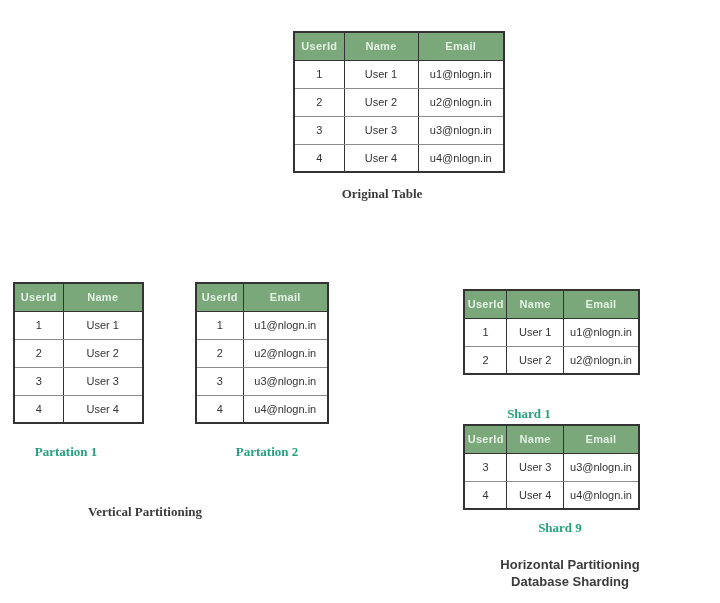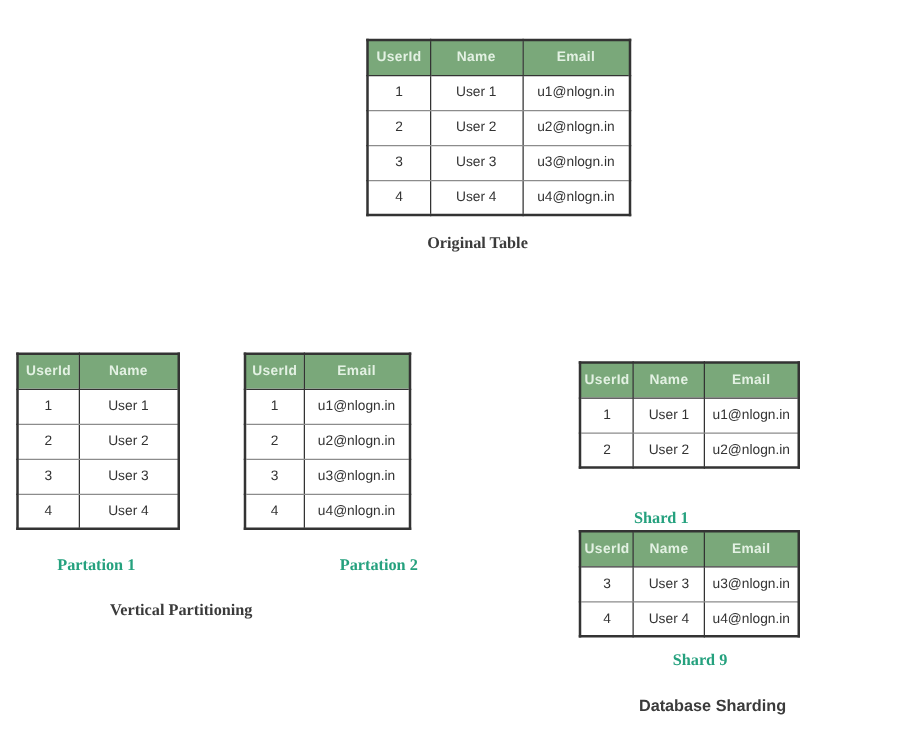--- a/index.html
+++ b/index.html
@@ -132,21 +132,21 @@
         <tr>
           <td>3</td>
           <td>User 3</td>
         </tr>
         <tr>
           <td>4</td>
           <td>User 4</td>
         </tr>
       </tbody>
     </table>
-  <div class="caption accent" style="left:77px; top:444px;">Partation 1</div>
+  <div class="caption accent" style="left:66px; top:444px;">Partation 1</div>
 
   <table class="dtable" style="left:195px; top:282px;">
       <colgroup>
         <col style="width: 47px;">
         <col style="width: 85px;">
       </colgroup>
       <thead>
         <tr>
           <th>UserId</th>
           <th>Email</th>
@@ -164,23 +164,23 @@
         <tr>
           <td>3</td>
           <td>u3@nlogn.in</td>
         </tr>
         <tr>
           <td>4</td>
           <td>u4@nlogn.in</td>
         </tr>
       </tbody>
     </table>
-  <div class="caption accent" style="left:267px; top:444px;margin-left:36px;">Partation 2</div>
-
-  <div class="caption dark" style="left:145px; top:480px;">Vertical Partitioning</div>
+  <div class="caption accent" style="left:267px; top:444px;">Partation 2</div>
+
+  <div class="caption dark" style="left:145px; top:504px;">Vertical Partitioning</div>
 
   <table class="dtable" style="left:463px; top:289px;">
       <colgroup>
         <col style="width: 47px;">
         <col style="width: 76px;">
         <col style="width: 85px;">
       </colgroup>
       <thead>
         <tr>
           <th>UserId</th>
@@ -225,16 +225,17 @@
         <tr>
           <td>4</td>
           <td>User 4</td>
           <td>u4@nlogn.in</td>
         </tr>
       </tbody>
     </table>
   <div class="caption accent" style="left:560px; top:520px;">Shard 9</div>
 
   <div class="multiline" style="left:570px; top:556px;">
+    <div>Horizontal Partitioning</div>
     <div>Database Sharding</div>
   </div>
 
 </div>
 
 </body></html>

